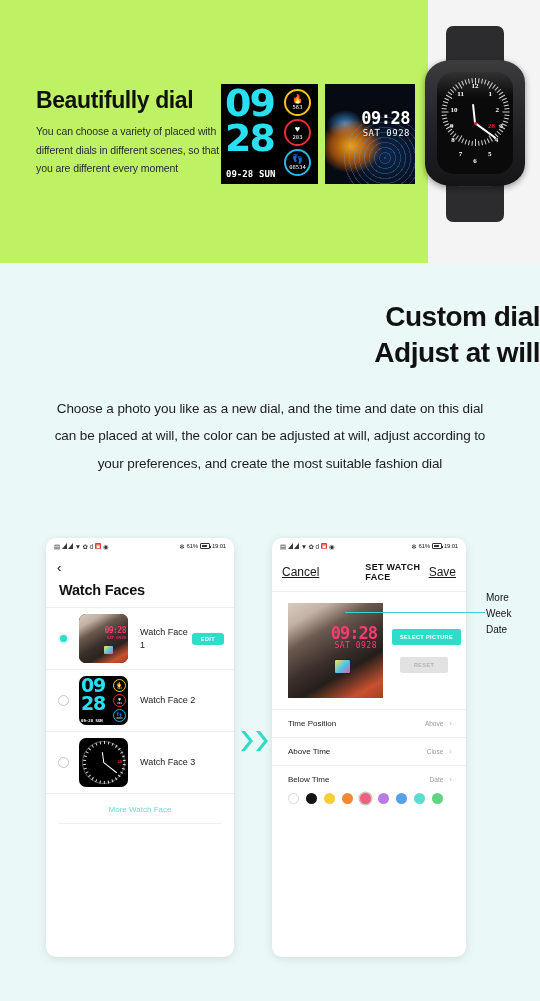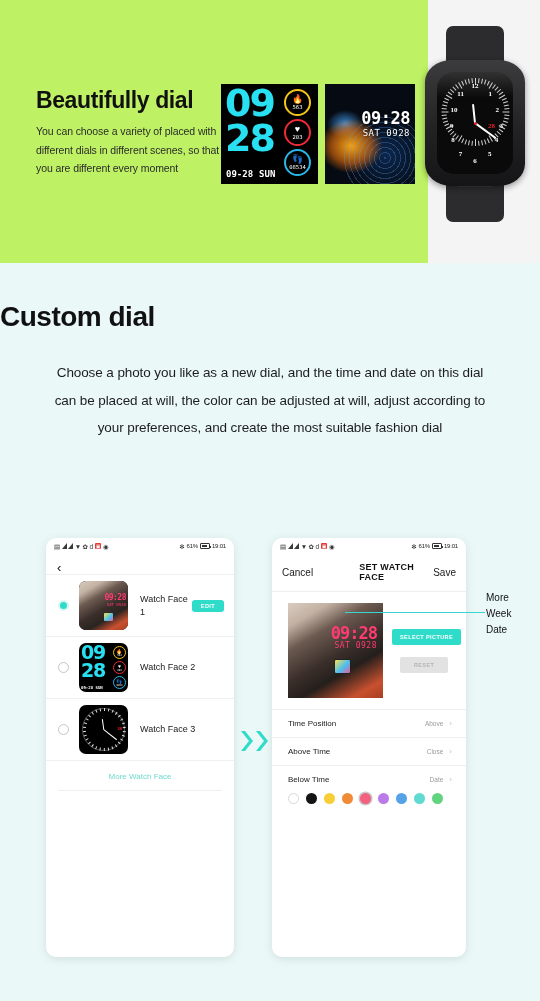--- a/index.html
+++ b/index.html
@@ -124,21 +124,21 @@
     position:absolute; left:0; top:0; width:100%; height:26px;
     background:linear-gradient(180deg, rgba(255,255,255,.16), rgba(255,255,255,0));
   }
 
   
   .sec-mid {
     position: absolute; left: 0; top: 263px; width: 540px; height: 738px;
     background: #ebf8f8;
   }
   .mid-h1 {
-    text-align:left; font-size: 28px; font-weight: bold; color:#111;
+    text-align:right; font-size: 28px; font-weight: bold; color:#111;
     letter-spacing:-0.5px; line-height:1.28;
   }
   .mid-h1-wrap { padding-top: 36px; }
   .mid-p {
     margin: 24px auto 0; width: 440px; text-align:center;
     font-size: 13.5px; color:#1d1d1d; line-height: 2.05; letter-spacing:-0.1px;
   }
 
   
   .phone {
@@ -241,21 +241,21 @@
   .t-lcd .sml { position:absolute; left:4px; bottom:7px; font-family:"DejaVu Sans Mono", monospace;
     font-weight:bold; font-size:11px; color:#e2dd8a; letter-spacing:-1px; line-height:1;}
   .t-lcd .sat { position:absolute; right:4px; bottom:14px; font-size:3px; color:#5de08a; font-weight:bold;}
   .t-lcd .batt { position:absolute; right:4px; bottom:8px; width:9px;height:5px;background:#cfcfcf;border-radius:1px;}
 
   
   .r-nav {
     display:flex; align-items:center; justify-content:space-between;
     padding: 8px 10px 9px; border-bottom:1px solid #eee;
   }
-  .r-nav .side { font-size:10px; color:#1a1a1a; cursor:pointer; }
+  .r-nav .side { font-size:12px; color:#1a1a1a; cursor:pointer;text-decoration:underline; }
   .r-nav .mid { font-size:9px; font-weight:bold; color:#111; letter-spacing:.3px;padding-left:46px; }
   .r-preview-wrap { position:relative; padding: 11px 0 11px 16px; display:flex; }
   .r-preview {
     width: 95px; height: 95px; background:#000; position:relative; overflow:hidden; flex:0 0 95px;
   }
   .r-prev-photo{ position:absolute; inset:0;
     background:
       linear-gradient(150deg,#d8ccc0 0%,#c3b2a4 16%,#6c5a50 32%,#3a2e2a 54%,#241f1c 68%, #c8502f 88%, #a83f22 100%);
   }
   .r-prev-dev{ position:absolute; left:46px; bottom:24px; width:17px; height:15px;
@@ -427,20 +427,21 @@
           </div>
           <div class="glare"></div>
         </div>
       </div>
     </div>
   </div>
 
   <div class="sec-mid">
     <div class="mid-h1-wrap">
       <div class="mid-h1">Custom dial</div>
+      <div class="mid-h1">Adjust at will</div>
     </div>
     <div class="mid-p">Choose a photo you like as a new dial, and the time and date on this dial can be placed at will, the color can be adjusted at will, adjust according to your preferences, and create the most suitable fashion dial</div>
   </div>
 
   <div class="phone phone-l">
     <div class="statusbar">
       <span class="sb-left">
         <span class="sbicon">▤</span>
         <span class="sig"></span>
         <span class="sig"></span>
@@ -454,20 +455,21 @@
         <span class="sbicon">✻</span>
         <span>61%</span>
         <span class="battery">
             <i></i>
           </span>
         <span>19:01</span>
       </span>
     </div>
 
     <div class="l-back">‹</div>
+    <div class="l-title">Watch Faces</div>
 
     <div class="wf-row">
       <div class="radio on"></div>
       <div class="wf-thumb">
         <div class="t-photo">
           <div class="ph-t">09:28</div>
           <div class="ph-d">SAT 0928</div>
           <div class="kid-dev"></div>
         </div>
       </div>

